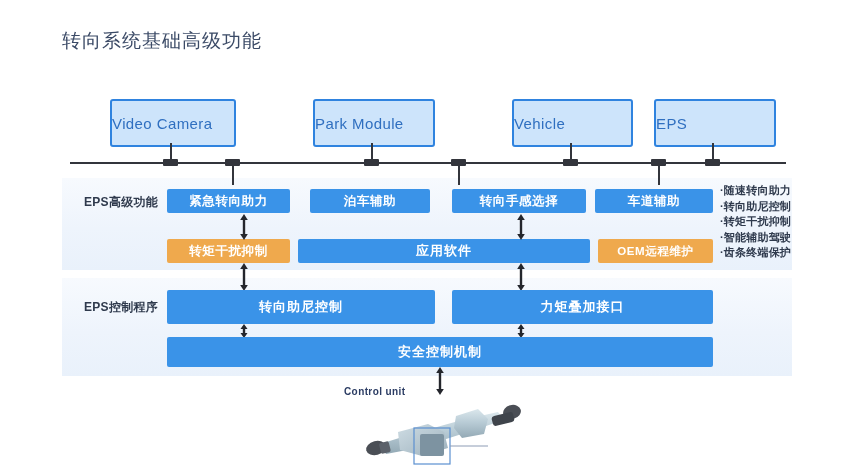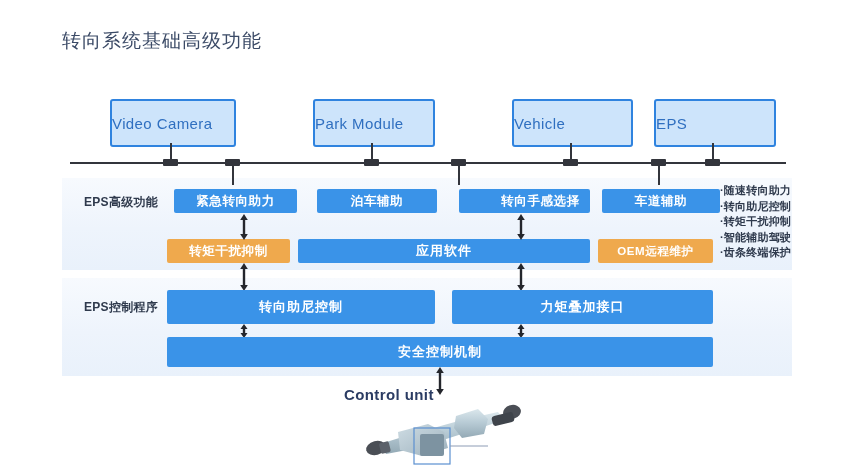--- a/index.html
+++ b/index.html
@@ -41,21 +41,21 @@
     position:absolute;font-size:12px;color:#2f3a4d;font-weight:bold;
     white-space:nowrap;letter-spacing:.3px;
   }
   
   .chip{
     position:absolute;height:24px;border-radius:2px;
     display:flex;align-items:center;justify-content:center;
     color:#ffffff;font-size:12.5px;font-weight:bold;letter-spacing:.6px;
     white-space:nowrap;
   }
-  .chip.blue{background:#3a93e8;margin-left:7px;}
+  .chip.blue{background:#3a93e8;}
   .chip.orange{background:#efa94d;}
 
   
   .bar{
     position:absolute;border-radius:2px;
     display:flex;align-items:center;justify-content:center;
     color:#ffffff;font-size:13px;font-weight:bold;letter-spacing:1px;
     background:#3a93e8;white-space:nowrap;
   }
   
@@ -63,21 +63,21 @@
     position:absolute;left:720px;top:183px;
     font-size:11px;color:#2f3a4d;font-weight:bold;line-height:15.5px;
     letter-spacing:.2px;
   }
   #bullets div{white-space:nowrap;}
   
   .dbl-arrow{position:absolute;width:12px;}
   
   #control-unit-label{
     position:absolute;left:344px;top:386px;
-    font-size:15px;font-weight:bold;color:#2b3c63;letter-spacing:.4px;
+    font-size:10px;font-weight:bold;color:#2b3c63;letter-spacing:.4px;
   }
   
   #hardware-photo{position:absolute;left:352px;top:398px;width:185px;height:76px;}
 </style>
 </head>
 <body>
 
 <div id="slide-title">转向系统基础高级功能</div>
 
 <div class="panel" id="panel-upper"></div>
@@ -115,21 +115,21 @@
 <div class="bus-node" style="left:651px;"></div>
 
 <div class="row-label" style="left:84px;top:194px;">EPS高级功能</div>
 
 <div class="chip blue" style="left:167px;top:189px;width:123px;">
   <span>紧急转向助力</span>
 </div>
 <div class="chip blue" style="left:310px;top:189px;width:120px;">
   <span>泊车辅助</span>
 </div>
-<div class="chip blue" style="left:452px;top:189px;width:99px;padding-left:32px;">
+<div class="chip blue" style="left:452px;top:189px;width:134px;">
   <span>转向手感选择</span>
 </div>
 <div class="chip blue" style="left:595px;top:189px;width:118px;">
   <span>车道辅助</span>
 </div>
 
 <div id="bullets">
   <div>·随速转向助力</div>
   <div>·转向助尼控制</div>
   <div>·转矩干扰抑制</div>

